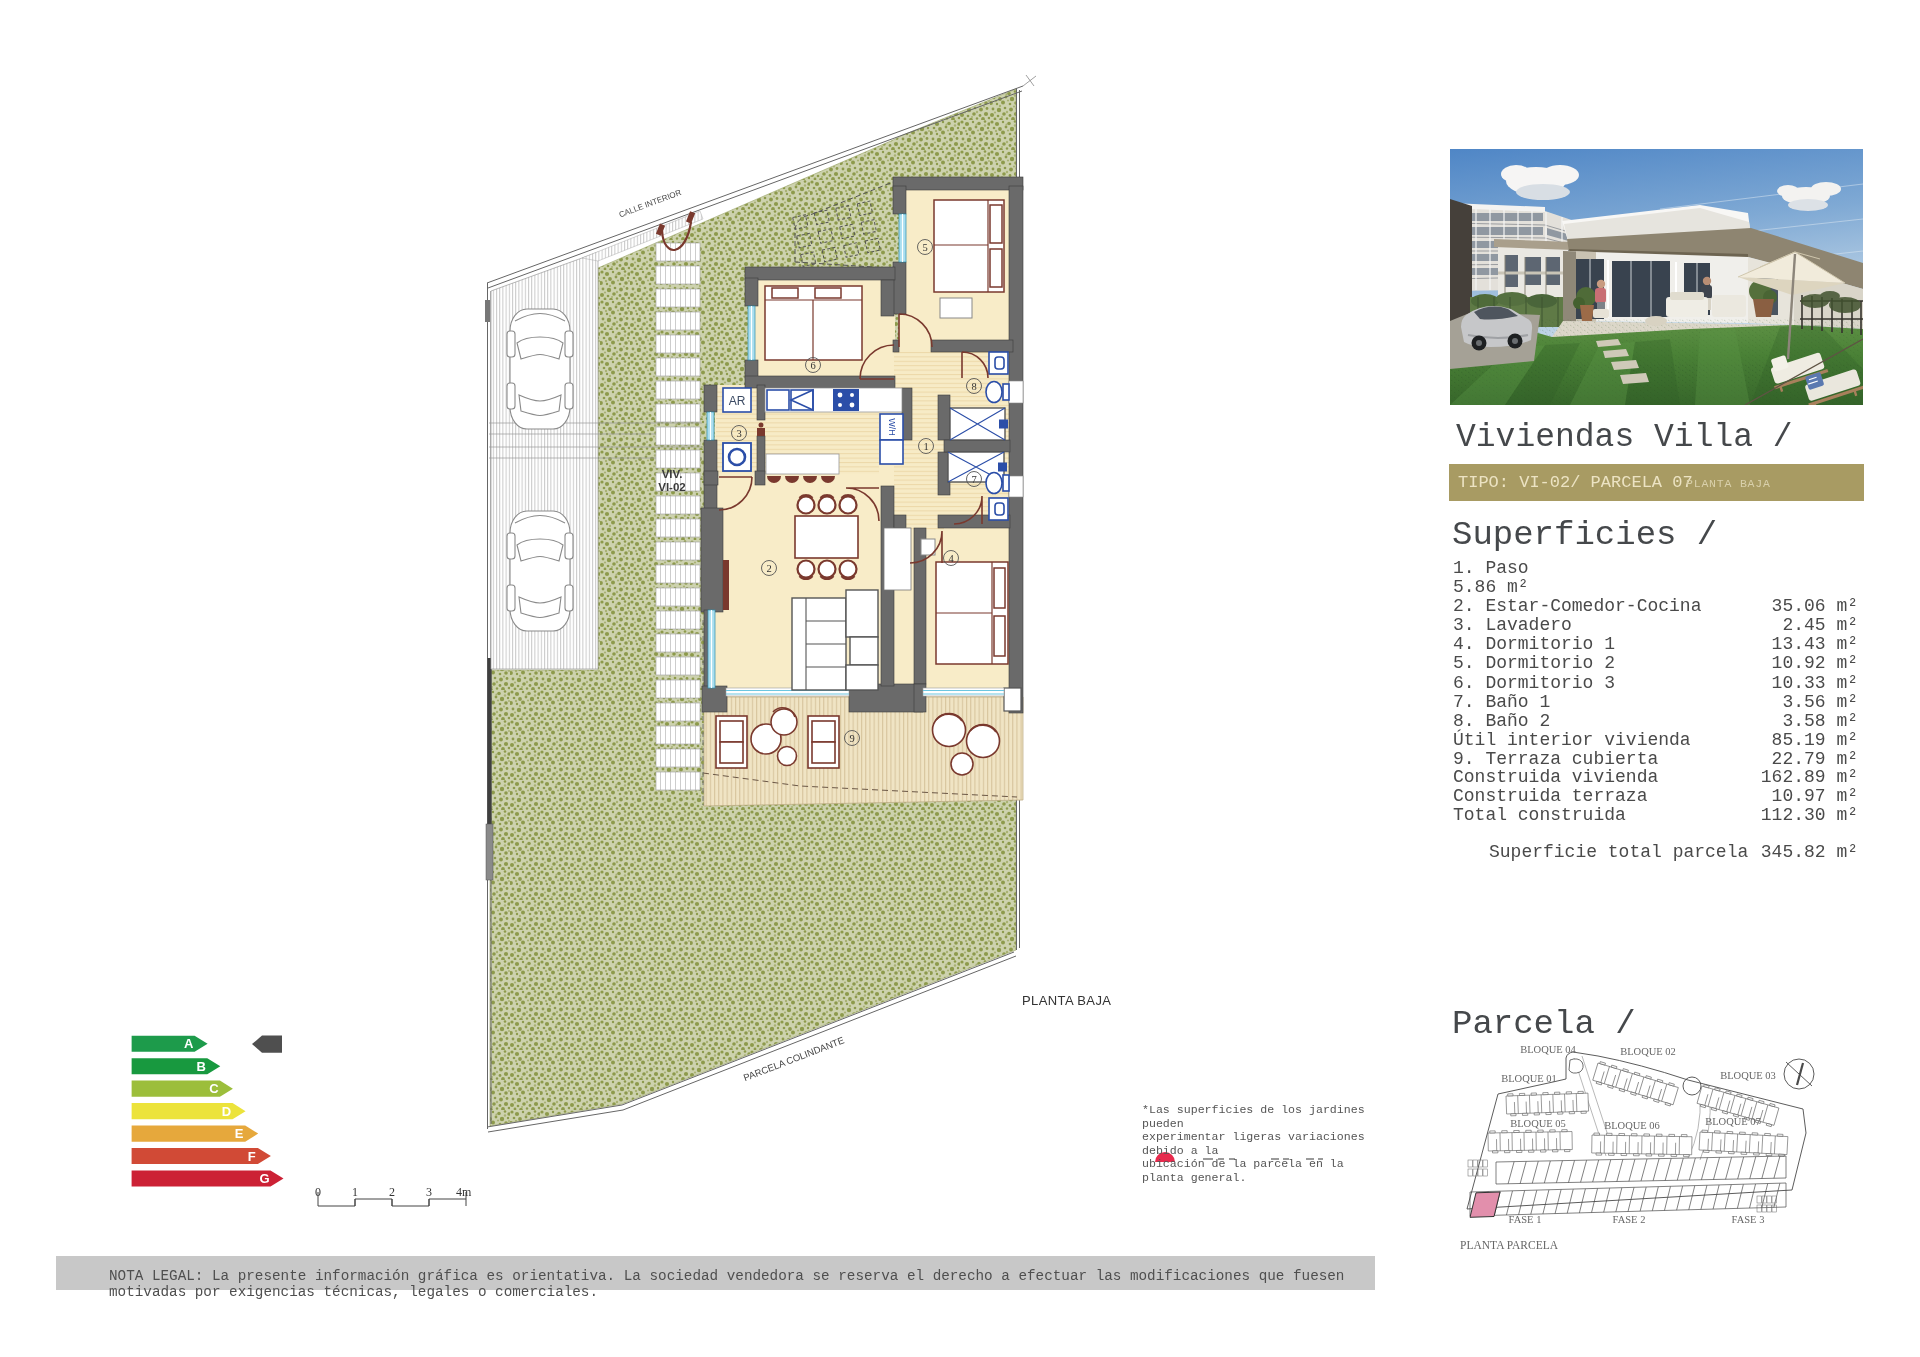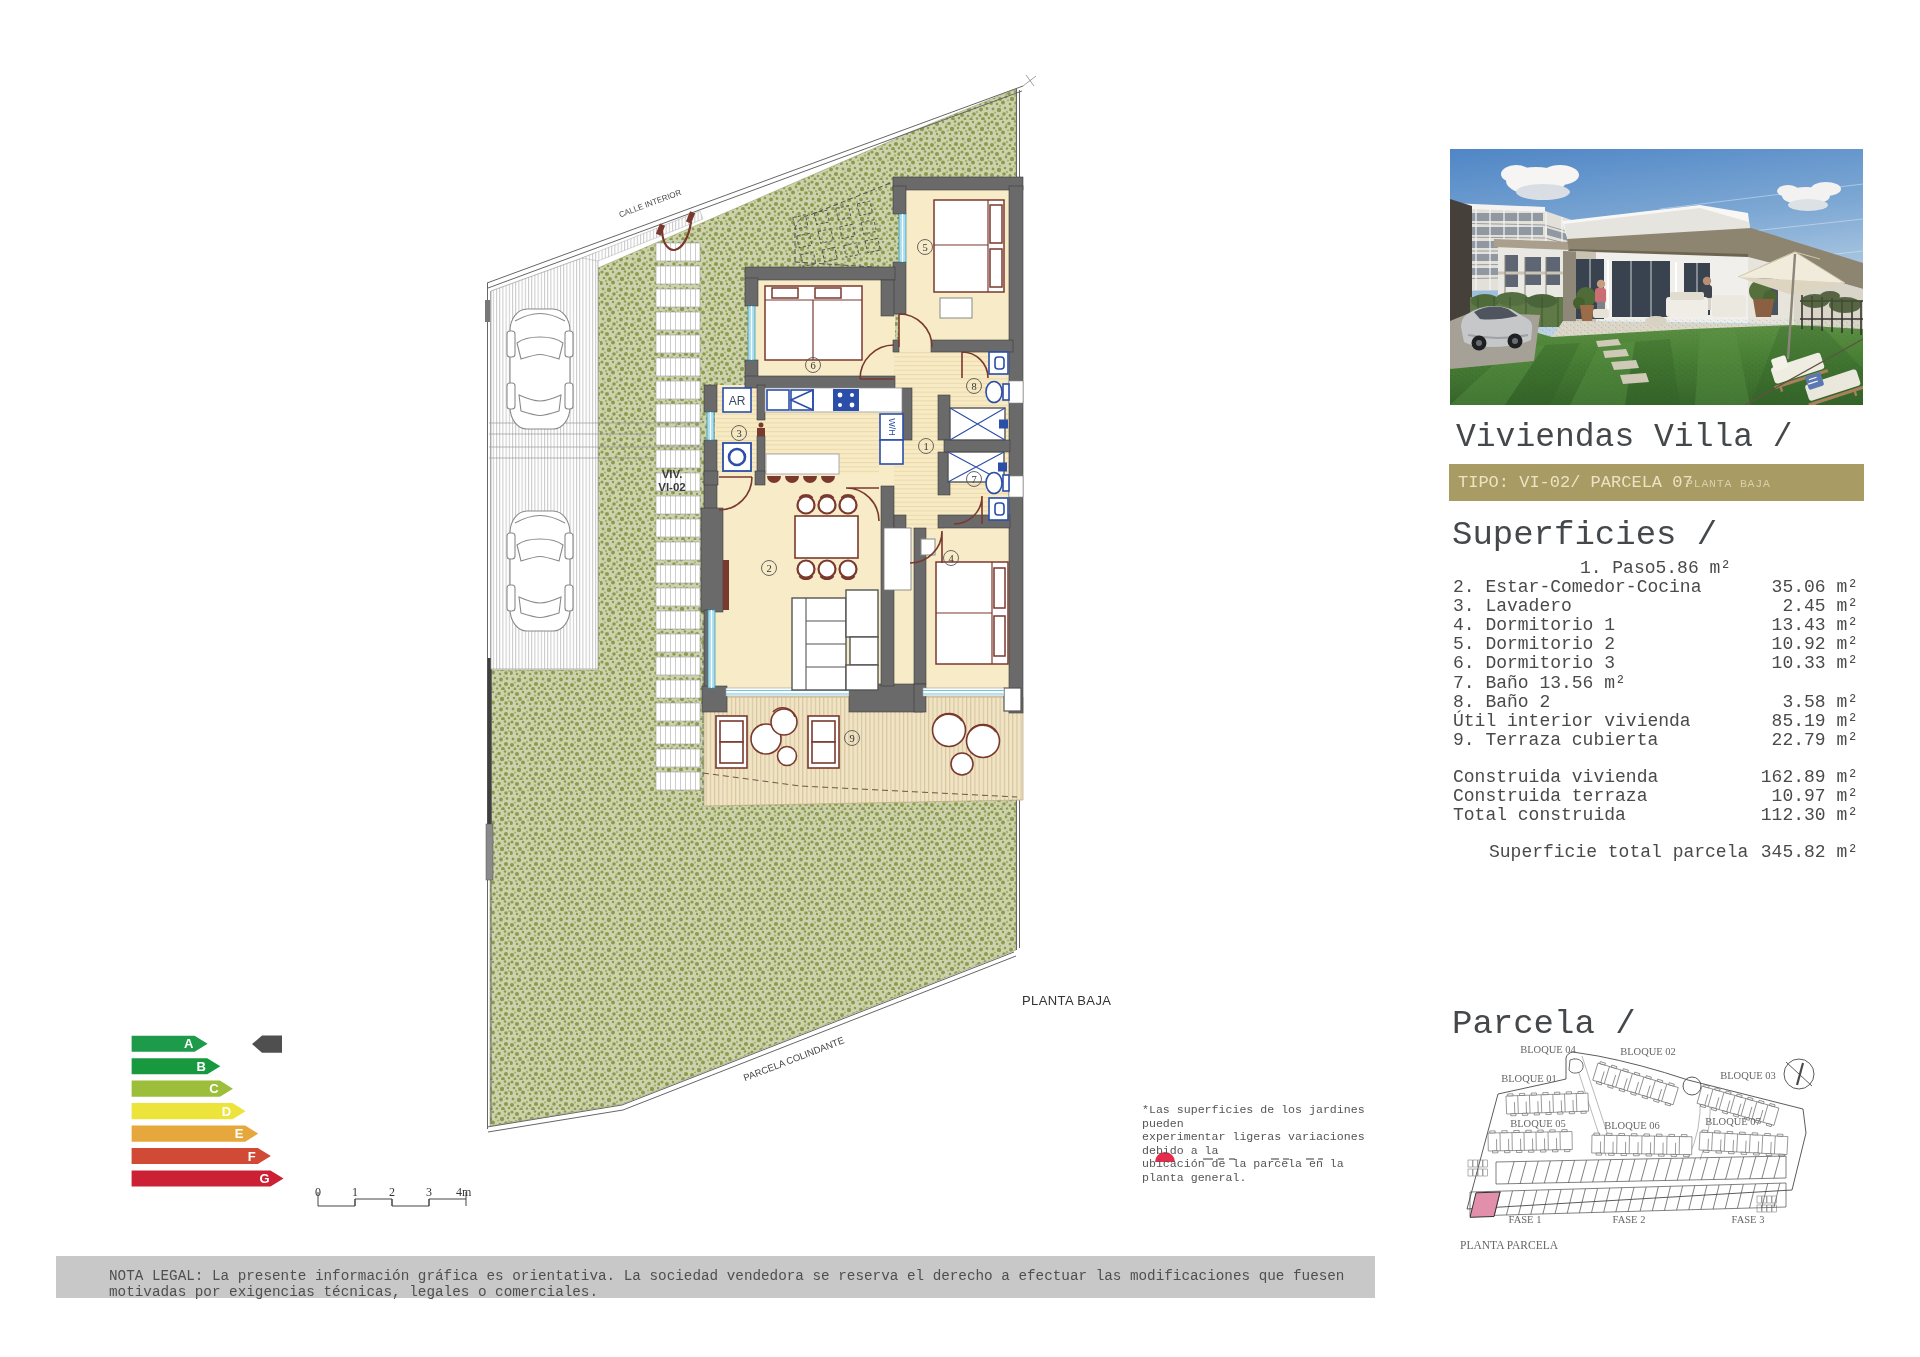--- a/index.html
+++ b/index.html
@@ -843,21 +843,21 @@
 <div class="abs ser" style="left:1456px;top:419px;font-size:33px;color:#45484b;">Viviendas Villa /</div>
 
 <div class="abs" style="left:1449px;top:464px;width:415px;height:37px;background:#a89b63;">
   <span class="abs ser" style="left:9px;top:9px;font-size:17px;color:#ece3c3;">TIPO: VI-02/ PARCELA 07</span>
   <span class="abs ser" style="left:237px;top:13px;font-size:11.5px;color:#d9d0ab;letter-spacing:0.8px;">PLANTA BAJA</span>
 </div>
 
 <div class="abs ser" style="left:1452px;top:516px;font-size:34px;color:#45484b;">Superficies /</div>
 
 <div class="abs ser" style="left:1453px;top:559px;width:405px;font-size:18px;color:#4a4a4a;">
-<div style="display:flex;justify-content:center;line-height:19.1px;">
+<div style="display:flex;justify-content:space-between;line-height:19.1px;flex-direction:column;">
       <span>1. Paso</span>
       <span>5.86 m²</span>
     </div>
 <div style="display:flex;justify-content:space-between;line-height:19.1px;">
       <span>2. Estar-Comedor-Cocina</span>
       <span>35.06 m²</span>
     </div>
 <div style="display:flex;justify-content:space-between;line-height:19.1px;">
       <span>3. Lavadero</span>
       <span>2.45 m²</span>
@@ -867,21 +867,21 @@
       <span>13.43 m²</span>
     </div>
 <div style="display:flex;justify-content:space-between;line-height:19.1px;">
       <span>5. Dormitorio 2</span>
       <span>10.92 m²</span>
     </div>
 <div style="display:flex;justify-content:space-between;line-height:19.1px;">
       <span>6. Dormitorio 3</span>
       <span>10.33 m²</span>
     </div>
-<div style="display:flex;line-height:19.1px;">
+<div style="display:flex;justify-content:space-between;line-height:19.1px;">
       <span>7. Baño 1</span>
       <span>3.56 m²</span>
     </div>
 <div style="display:flex;justify-content:space-between;line-height:19.1px;">
       <span>8. Baño 2</span>
       <span>3.58 m²</span>
     </div>
 <div style="display:flex;justify-content:space-between;line-height:19.1px;">
       <span>Útil interior vivienda</span>
       <span>85.19 m²</span>
@@ -913,21 +913,21 @@
       <span>345.82 m²</span>
     </div>
 </div>
 
 <div class="abs ser" style="left:1452px;top:1005px;font-size:34px;color:#45484b;">Parcela /</div>
 
 <div class="abs ser" style="left:1142px;top:1103px;width:246px;font-size:11.6px;line-height:13.6px;color:#555;">*Las superficies de los jardines pueden<br>experimentar ligeras variaciones debido a la<br>ubicación de la parcela en la planta general.</div>
 
 <div class="abs sans" style="left:1022px;top:993px;font-size:13px;color:#333;letter-spacing:0.4px;">PLANTA BAJA</div>
 
-<div class="abs" style="left:56px;top:1256px;width:1319px;height:42px;background:#c8c8c8;">
+<div class="abs" style="left:56px;top:1256px;width:1319px;height:34px;background:#c8c8c8;">
  <div class="abs ser" style="left:53px;top:12px;font-size:14.3px;color:#4f4f4f;">NOTA LEGAL: La presente información gráfica es orientativa. La sociedad vendedora se reserva el derecho a efectuar las modificaciones que fuesen motivadas por exigencias técnicas, legales o comerciales.</div>
 </div>
 
 <div class="abs" style="left:1450px;top:149px;width:413px;height:256px;overflow:hidden;">
 <svg width="413" height="256" viewBox="0 0 413 256">
 <defs>
 <linearGradient id="sky" x1="0" y1="0" x2="0.25" y2="1">
  <stop offset="0" stop-color="#4f86c6"></stop>
           <stop offset="0.5" stop-color="#7fa9d4"></stop>
           <stop offset="1" stop-color="#c3d7e8"></stop>

